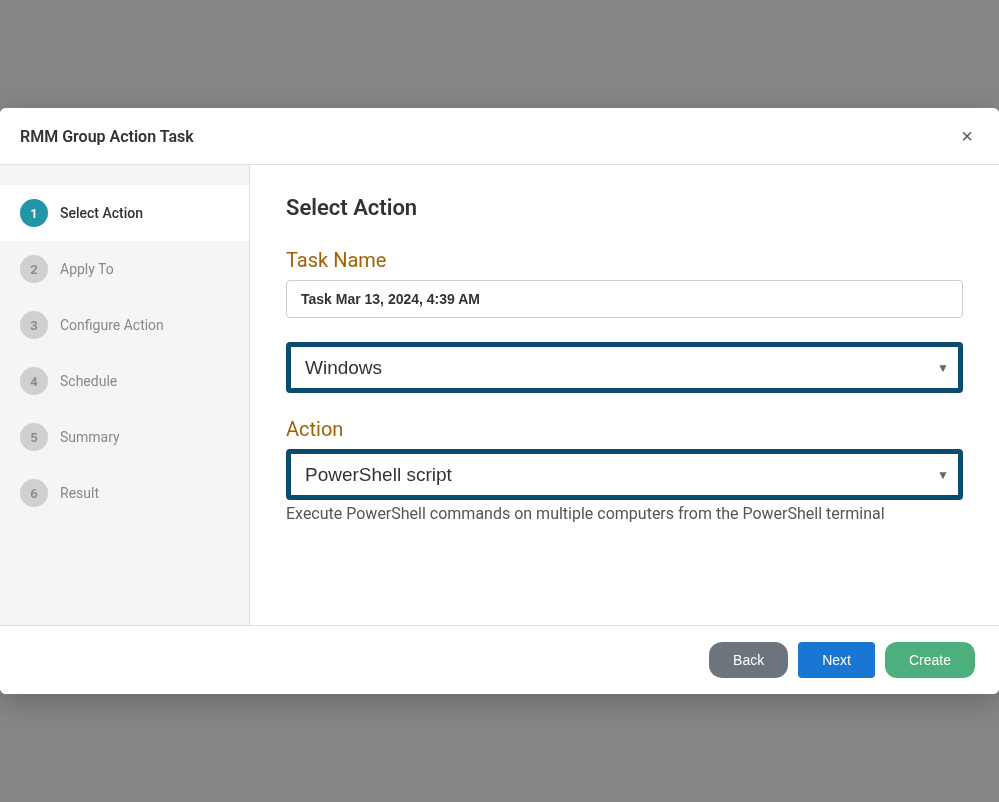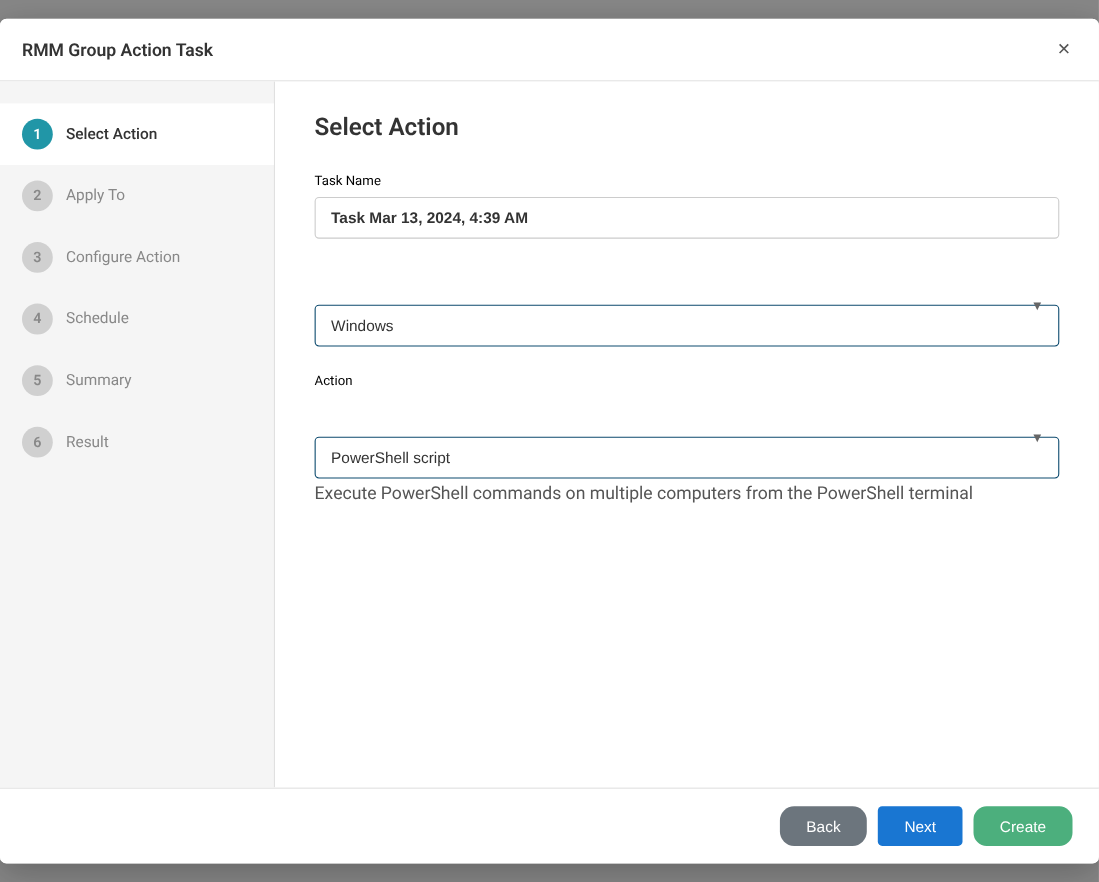--- a/index.html
+++ b/index.html
@@ -18,21 +18,21 @@
       inset: 0;
       display: flex;
       align-items: center;
       justify-content: center;
     }
     .modal {
       background: #fff;
       border-radius: 6px;
       width: 999px;
       max-width: 999px;
-      height: 768px;
+      height: 586px;
       display: flex;
       flex-direction: column;
       overflow: hidden;
       box-shadow: 0 8px 32px rgba(0,0,0,0.25);
     }
     .modal-header {
       display: flex;
       align-items: center;
       justify-content: space-between;
       padding: 16px 20px;
@@ -113,51 +113,50 @@
     .content-title {
       font-size: 22px;
       font-weight: 600;
       color: #333;
       margin-bottom: 28px;
     }
     .field-group {
       margin-bottom: 24px;
     }
     .field-label {
-      font-size: 12px;
-      color: #000000;
+      font-size: 20px;
+      color: #a16207;
       margin-bottom: 8px;
       font-weight: 400;
     }
     .field-input {
       width: 100%;
       padding: 10px 14px;
       border: 1px solid #ccc;
       border-radius: 4px;
       font-size: 14px;
       color: #333;
       outline: none;
       background: #fff;
       font-weight: bold;
     }
     .field-select-wrapper {
       position: relative;
     }
     .field-select {
       width: 100%;
       padding: 10px 14px;
-      border: 1px solid #0c4a6e;
+      border: 5px solid #0c4a6e;
       border-radius: 4px;
-      font-size: 14px;
+      font-size: 19px;
       color: #333;
       outline: none;
       appearance: none;
       background: #fff;
       cursor: pointer;
-      margin-top: 36px;
     }
     .chevron-icon {
       position: absolute;
       right: 14px;
       top: 50%;
       transform: translateY(-50%);
       pointer-events: none;
       color: #666;
       font-size: 12px;
     }

